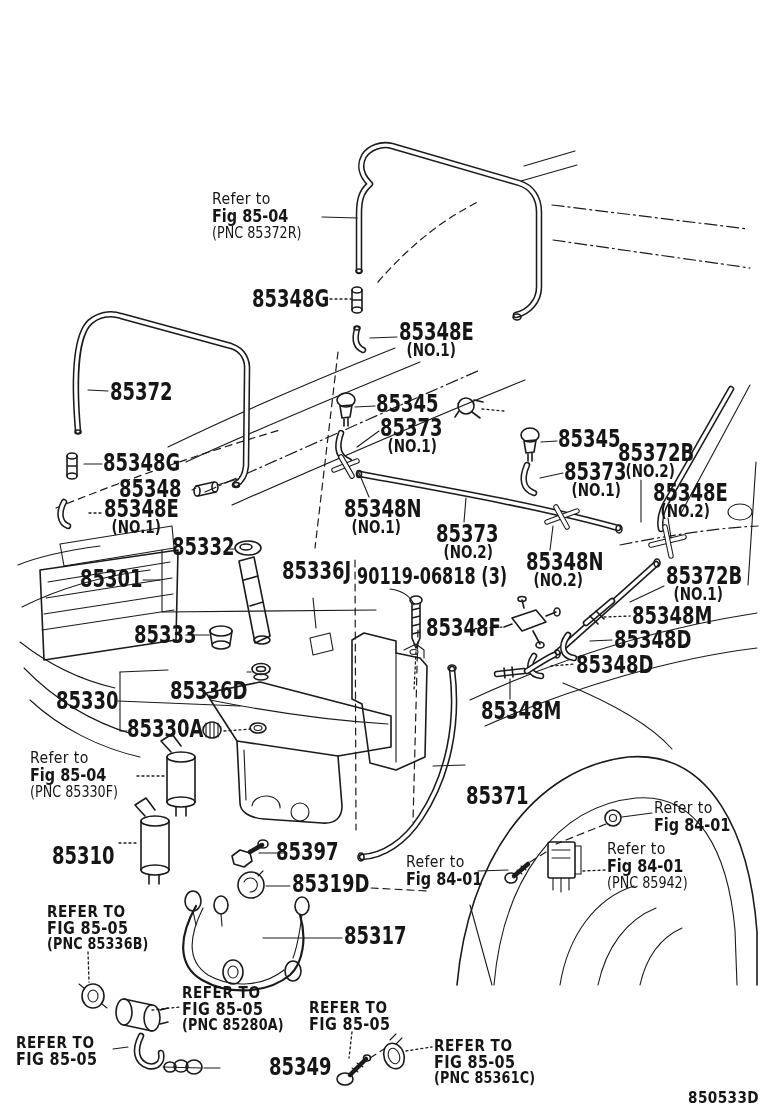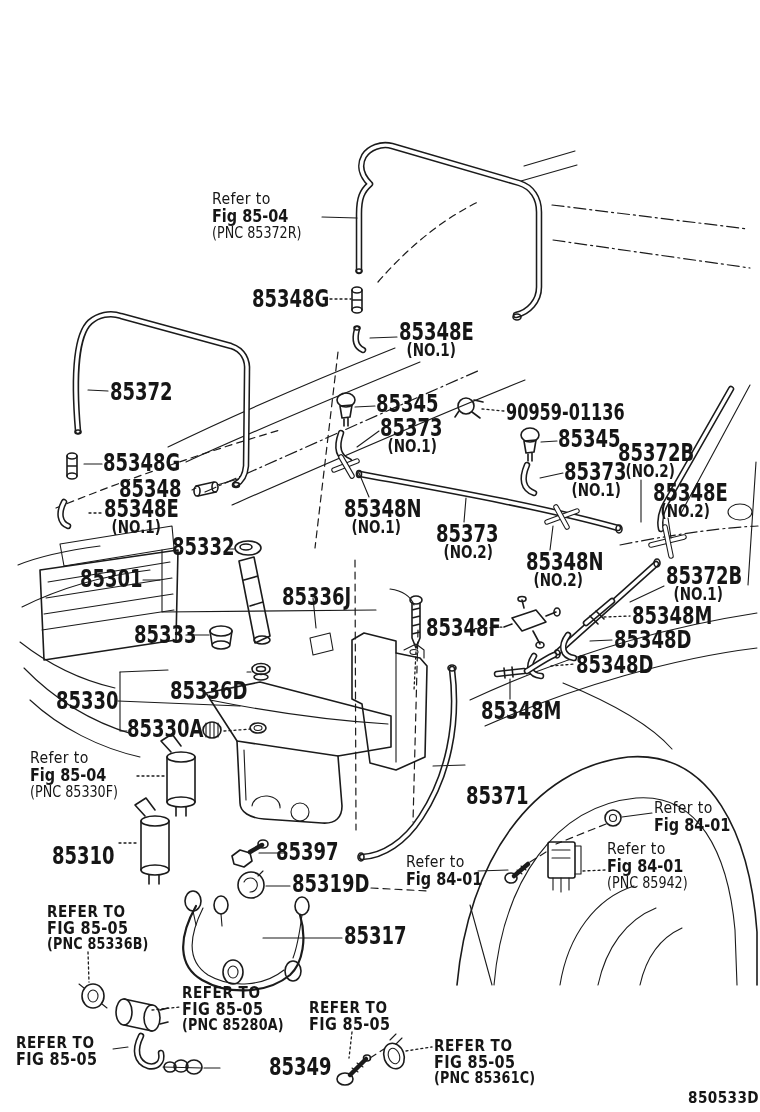--- a/index.html
+++ b/index.html
@@ -400,23 +400,20 @@
       <div class="label" style="left: 110px; top: 381px;">
         <div class="l-part">85372</div>
       </div>
       <div class="label" style="left: 376px; top: 393px;">
         <div class="l-part">85345</div>
       </div>
       <div class="label" style="left: 380px; top: 417px;">
         <div class="l-part">85373</div>
         <div class="l-no">(NO.1)</div>
       </div>
-      <div class="label" style="left: 506px; top: 402px;">
-        <div class="l-partsm">90959-01136</div>
-      </div>
       <div class="label" style="left: 558px; top: 428px;">
         <div class="l-part">85345</div>
       </div>
       <div class="label" style="left: 618px; top: 442px;">
         <div class="l-part">85372B</div>
         <div class="l-no">(NO.2)</div>
       </div>
       <div class="label" style="left: 564px; top: 461px;">
         <div class="l-part">85373</div>
         <div class="l-no">(NO.1)</div>
@@ -434,22 +431,25 @@
       <div class="label" style="left: 104px; top: 498px;">
         <div class="l-part">85348E</div>
         <div class="l-no">(NO.1)</div>
       </div>
       <div class="label" style="left: 172px; top: 536px;">
         <div class="l-part">85332</div>
       </div>
       <div class="label" style="left: 80px; top: 568px;">
         <div class="l-part">85301</div>
       </div>
-      <div class="label" style="left: 282px; top: 586px;">
+      <div class="label" style="left: 282px; top: 560px;">
         <div class="l-part">85336J</div>
+      </div>
+      <div class="label" style="left: 357px; top: 566px;">
+        <div class="l-partsm">90119-06818 (3)</div>
       </div>
       <div class="label" style="left: 344px; top: 498px;">
         <div class="l-part">85348N</div>
         <div class="l-no">(NO.1)</div>
       </div>
       <div class="label" style="left: 436px; top: 523px;">
         <div class="l-part">85373</div>
         <div class="l-no">(NO.2)</div>
       </div>
       <div class="label" style="left: 526px; top: 551px;">

